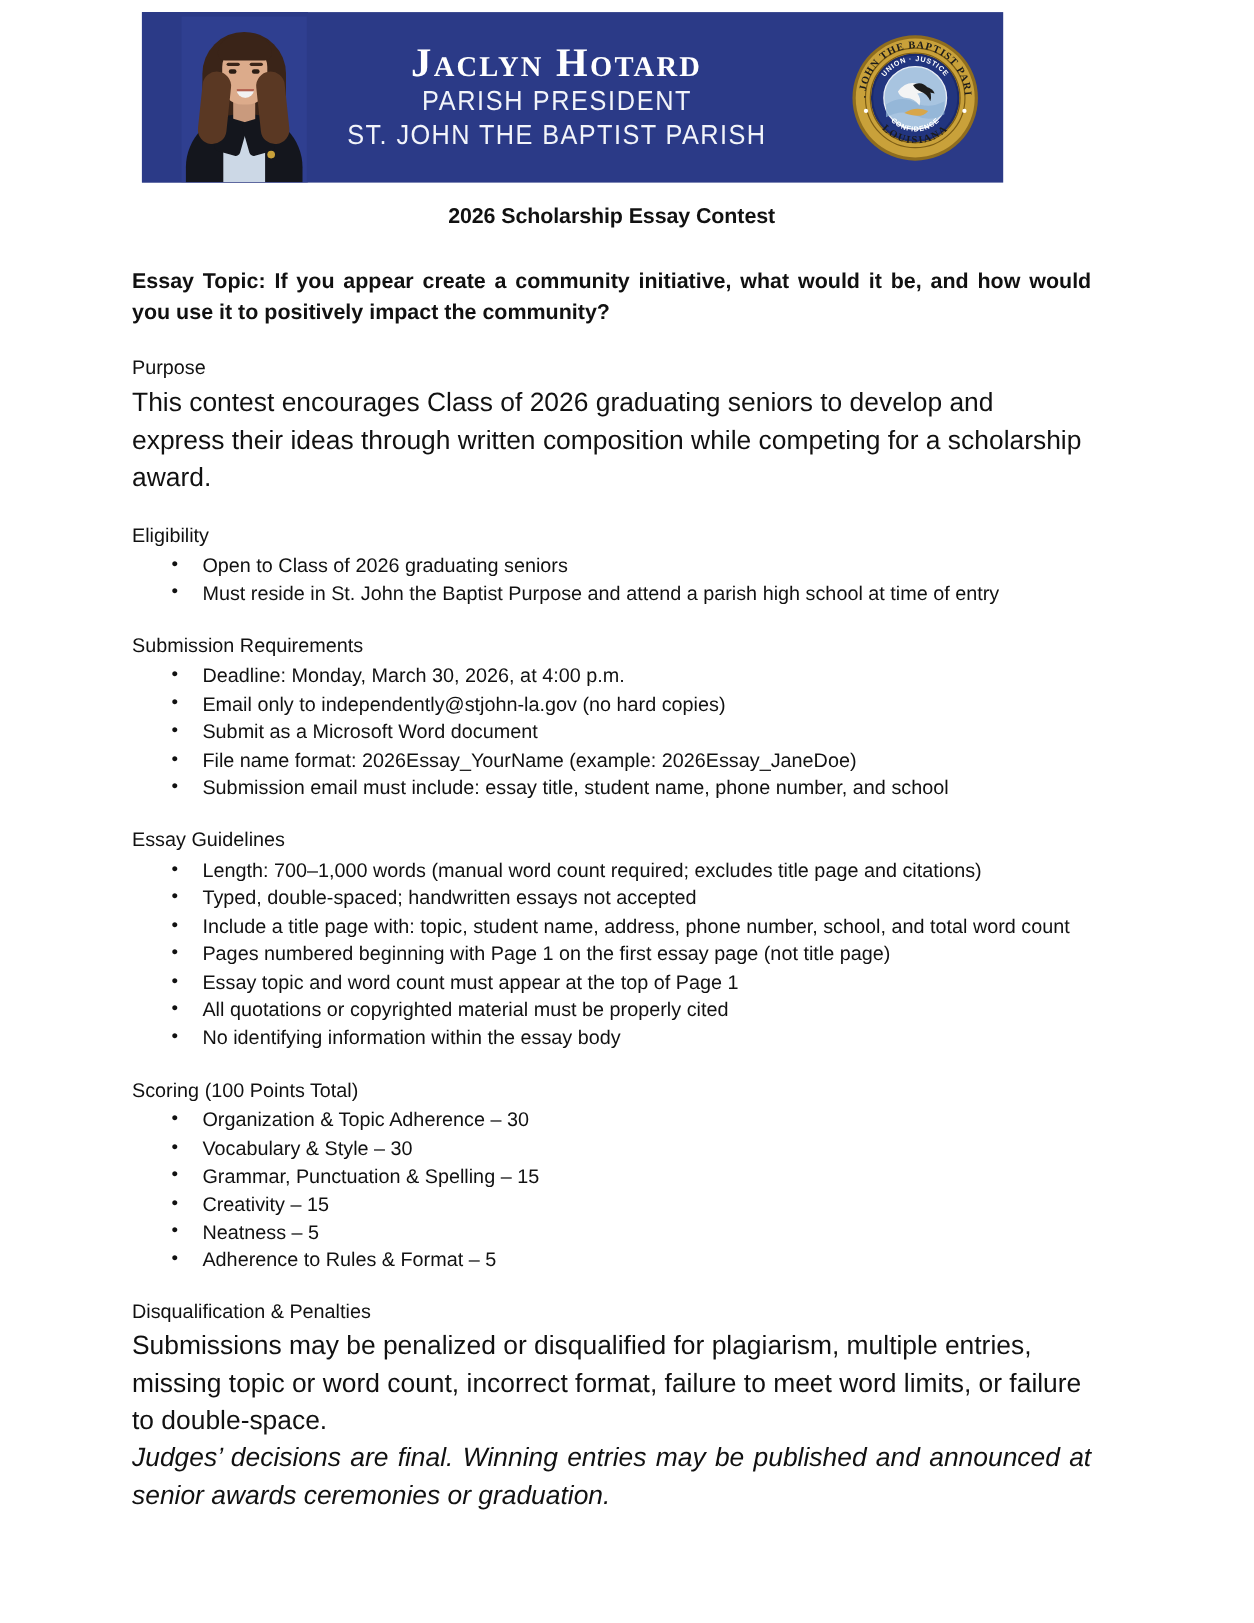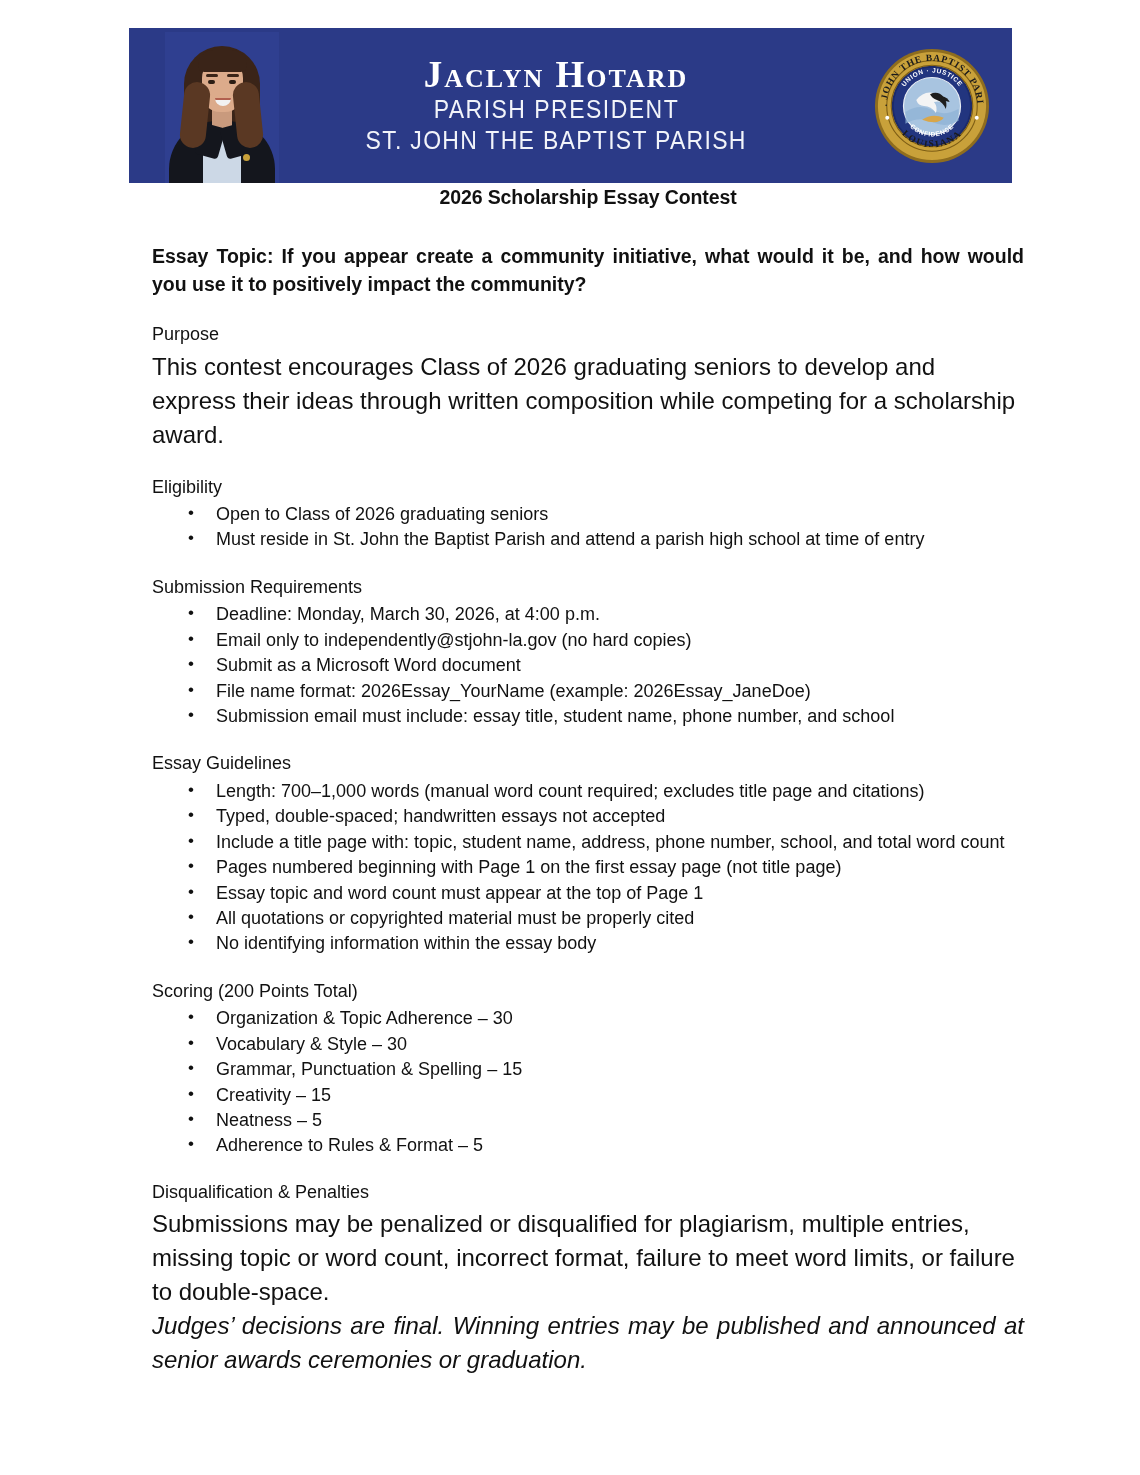--- a/index.html
+++ b/index.html
@@ -13,22 +13,22 @@
     font-family: "Liberation Sans", sans-serif;
     color: #111111;
     position: relative;
     overflow: hidden;
   }
 
   
   .banner {
     position: absolute;
     left: 129px;
-    top: 28px;
-    width: 883px;
+    top: 11px;
+    width: 783px;
     height: 155px;
     background: #2b3a87;
     display: flex;
     align-items: stretch;
     overflow: hidden;
   }
   .banner-photo {
     width: 151px;
     flex: 0 0 151px;
     position: relative;
@@ -220,21 +220,21 @@
     justify-content: center;
   }
   .seal {
     width: 118px;
     height: 118px;
   }
 
   
   .doc {
     position: absolute;
-    left: 152px;
+    left: 120px;
     top: 186px;
     width: 872px;
   }
   .doc-title {
     text-align: center;
     font-size: 19.5px;
     font-weight: bold;
     letter-spacing: -0.1px;
     margin: 0 0 34px 0;
   }
@@ -370,21 +370,21 @@
 
   <div class="blk">
     <h2 class="section">Purpose</h2>
     <p class="para">This contest encourages Class of 2026 graduating seniors to develop and express their ideas through written composition while competing for a scholarship award.</p>
   </div>
 
   <div class="blk">
     <h2 class="section">Eligibility</h2>
     <ul class="bullets">
       <li>Open to Class of 2026 graduating seniors</li>
-      <li>Must reside in St. John the Baptist Parish and attend a parish high school at time of entry</li>
+      <li>Must reside in St. John the Baptist Purpose and attend a parish high school at time of entry</li>
     </ul>
   </div>
 
   <div class="blk">
     <h2 class="section">Submission Requirements</h2>
     <ul class="bullets">
       <li>Deadline: Monday, March 30, 2026, at 4:00 p.m.</li>
       <li>Email only to independently@stjohn-la.gov (no hard copies)</li>
       <li>Submit as a Microsoft Word document</li>
       <li>File name format: 2026Essay_YourName (example: 2026Essay_JaneDoe)</li>
@@ -400,21 +400,21 @@
       <li class="justified">Include a title page with: topic, student name, address, phone number, school, and total word count</li>
       <li>Pages numbered beginning with Page 1 on the first essay page (not title page)</li>
       <li>Essay topic and word count must appear at the top of Page 1</li>
       <li>All quotations or copyrighted material must be properly cited</li>
       <li>No identifying information within the essay body</li>
     </ul>
   </div>
 
 
   <div class="blk-tight">
-    <h2 class="section">Scoring (200 Points Total)</h2>
+    <h2 class="section">Scoring (100 Points Total)</h2>
     <ul class="bullets">
       <li>Organization &amp; Topic Adherence – 30</li>
       <li>Vocabulary &amp; Style – 30</li>
       <li>Grammar, Punctuation &amp; Spelling – 15</li>
       <li>Creativity – 15</li>
       <li>Neatness – 5</li>
       <li>Adherence to Rules &amp; Format – 5</li>
     </ul>
   </div>
 

